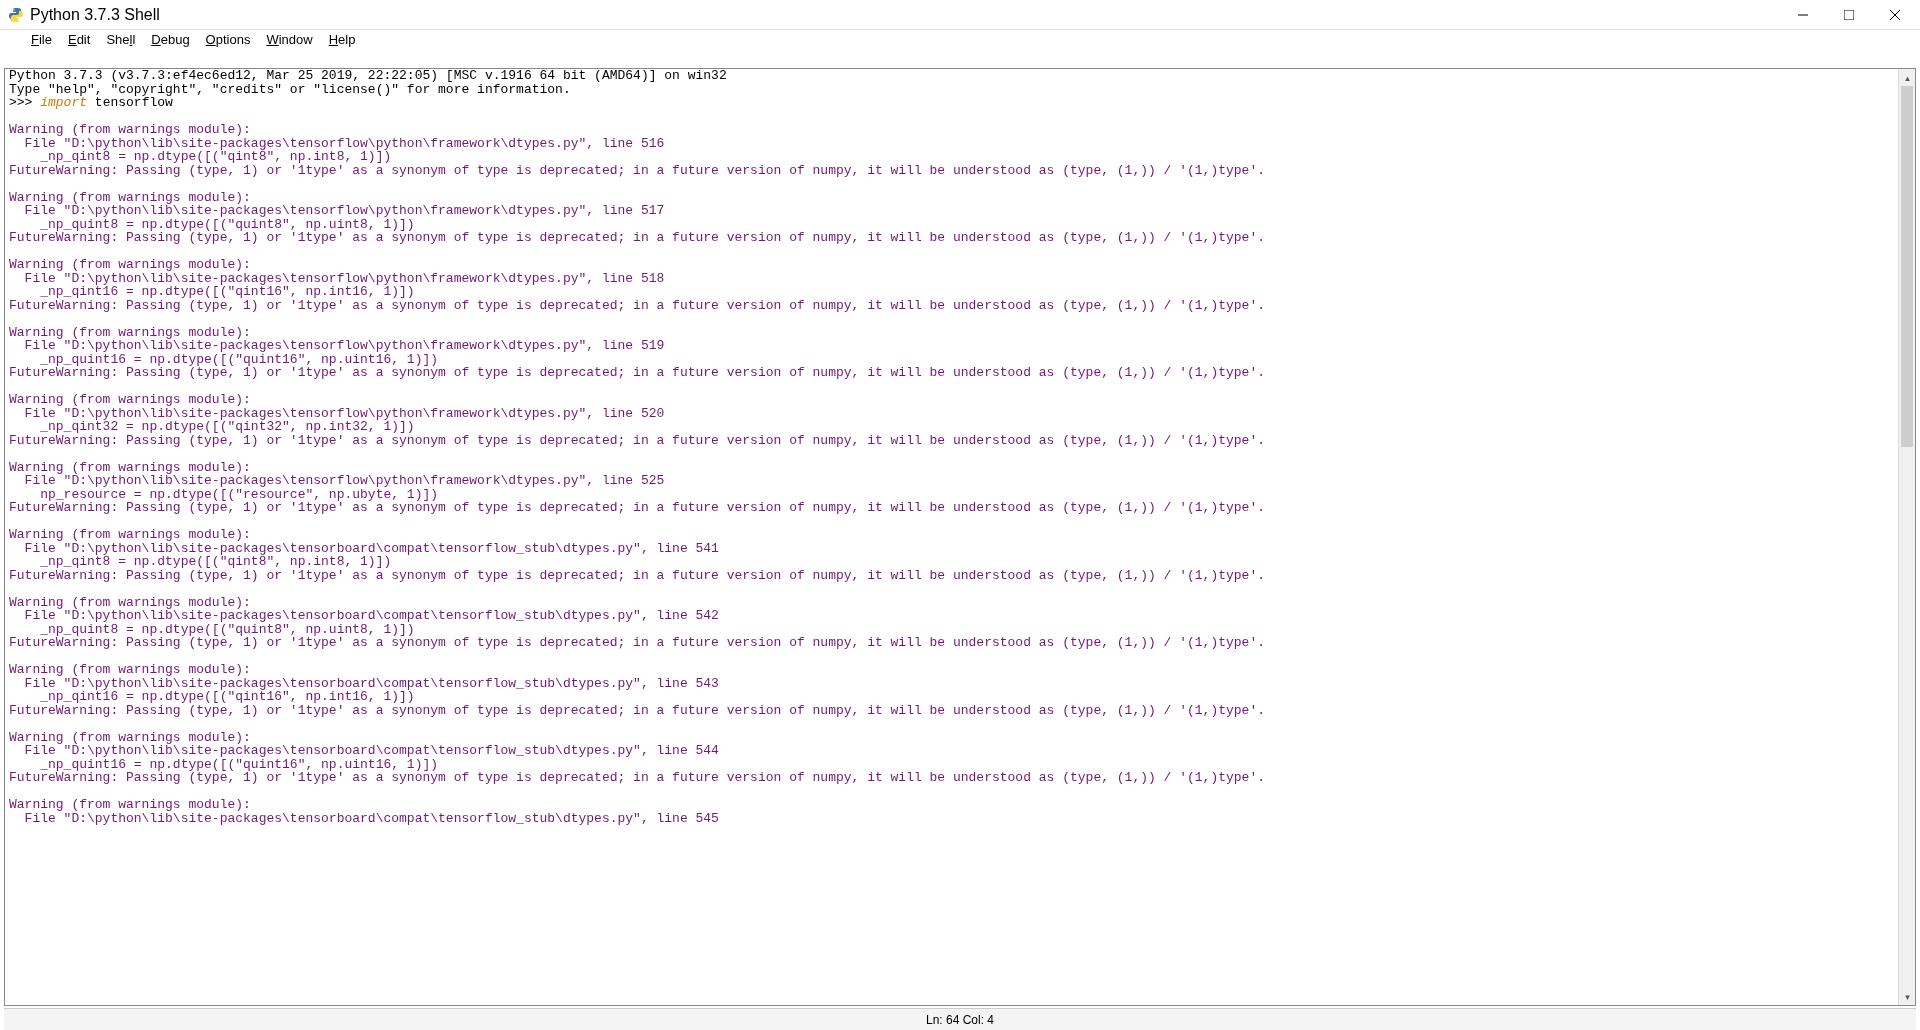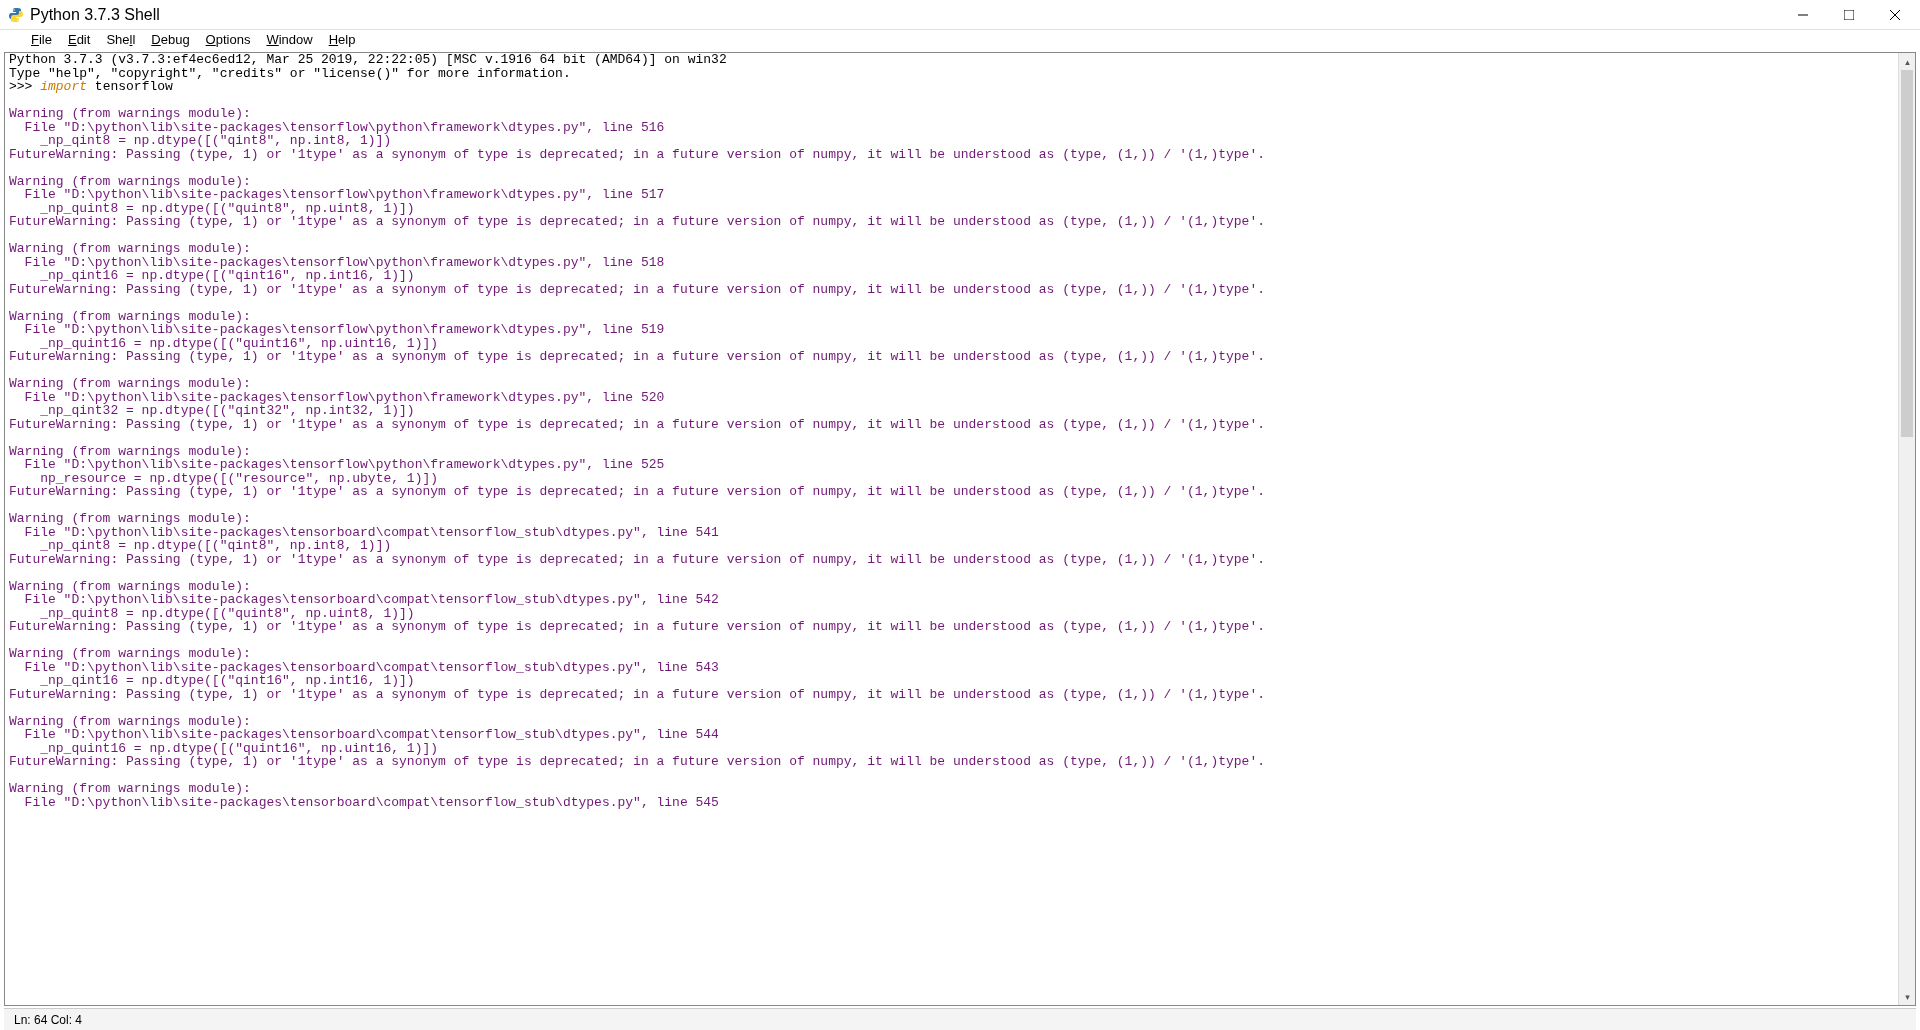--- a/index.html
+++ b/index.html
@@ -6,27 +6,27 @@
   body { font-family: "Segoe UI", Tahoma, sans-serif; background: #fff; font-size: 13px; overflow: hidden; width: 1920px; height: 1030px; display: flex; flex-direction: column; }
   .titlebar { height: 30px; display: flex; align-items: center; padding: 0 2px 0 8px; background: #fff; border-bottom: 1px solid #e0e0e0; }
   .titlebar .icon { width: 16px; height: 16px; margin-right: 6px; display:inline-flex; align-items:center; justify-content:center; }
   .titlebar .title { font-size: 16px; color: #000; flex: 1; }
   .win-controls { display: flex; }
   .win-btn { width: 46px; height: 30px; display: flex; align-items: center; justify-content: center; color: #000; font-family: Arial; }
   .win-btn svg { width: 10px; height: 10px; }
   .menubar { height: 22px; display: flex; align-items: flex-start; padding: 0 23px; background: #fff; }
   .menu-item { padding: 2px 8px; font-size: 13px; color: #000; }
   .menu-item .u { text-decoration: underline; }
-  .content-wrap { flex:1; border: 1px solid #888; margin: 0 4px 2px 4px; position: relative; overflow: hidden; display:flex; flex-direction:column; }
+  .content-wrap { flex:1; border: 1px solid #888; margin: 16px 4px 2px 4px; position: relative; overflow: hidden; display:flex; flex-direction:column; }
   .content { flex:1; overflow: hidden; padding: 0 4px; font-family: "Courier New", monospace; font-size: 13px; line-height: 13.5px; white-space: pre; color: #000; }
   .scrollbar-v { position:absolute; right:0; top:0; bottom:0; width:17px; background:#f0f0f0; border-left:1px solid #ddd; }
   .sb-btn { width:17px; height:17px; background:#f0f0f0; display:flex; align-items:center; justify-content:center; color:#555; font-size:9px; }
   .sb-track { position:absolute; top:17px; bottom:17px; left:0; right:0; }
   .sb-thumb { position:absolute; left:2px; right:2px; top:0; height:40%; background:#cdcdcd; border-radius:0; }
-  .statusbar { height: 22px; border-top: 1px solid #ccc; display:flex; justify-content:flex-start; align-items:center; padding: 0 10px; font-size: 12px; color:#000; background:#f4f4f4; margin:0 4px; }
+  .statusbar { height: 22px; border-top: 1px solid #ccc; display:flex; justify-content:center; align-items:center; padding: 0 10px; font-size: 12px; color:#000; background:#f4f4f4; margin:0 4px; }
   .txt-black { color: #000; }
   .txt-red { color: #701a75; }
   .txt-orange { color: #cc7a00; font-style: italic; }
   .block { display:block; }
 </style>
 </head>
 <body>
 
 <div class="titlebar">
   <span class="icon">

